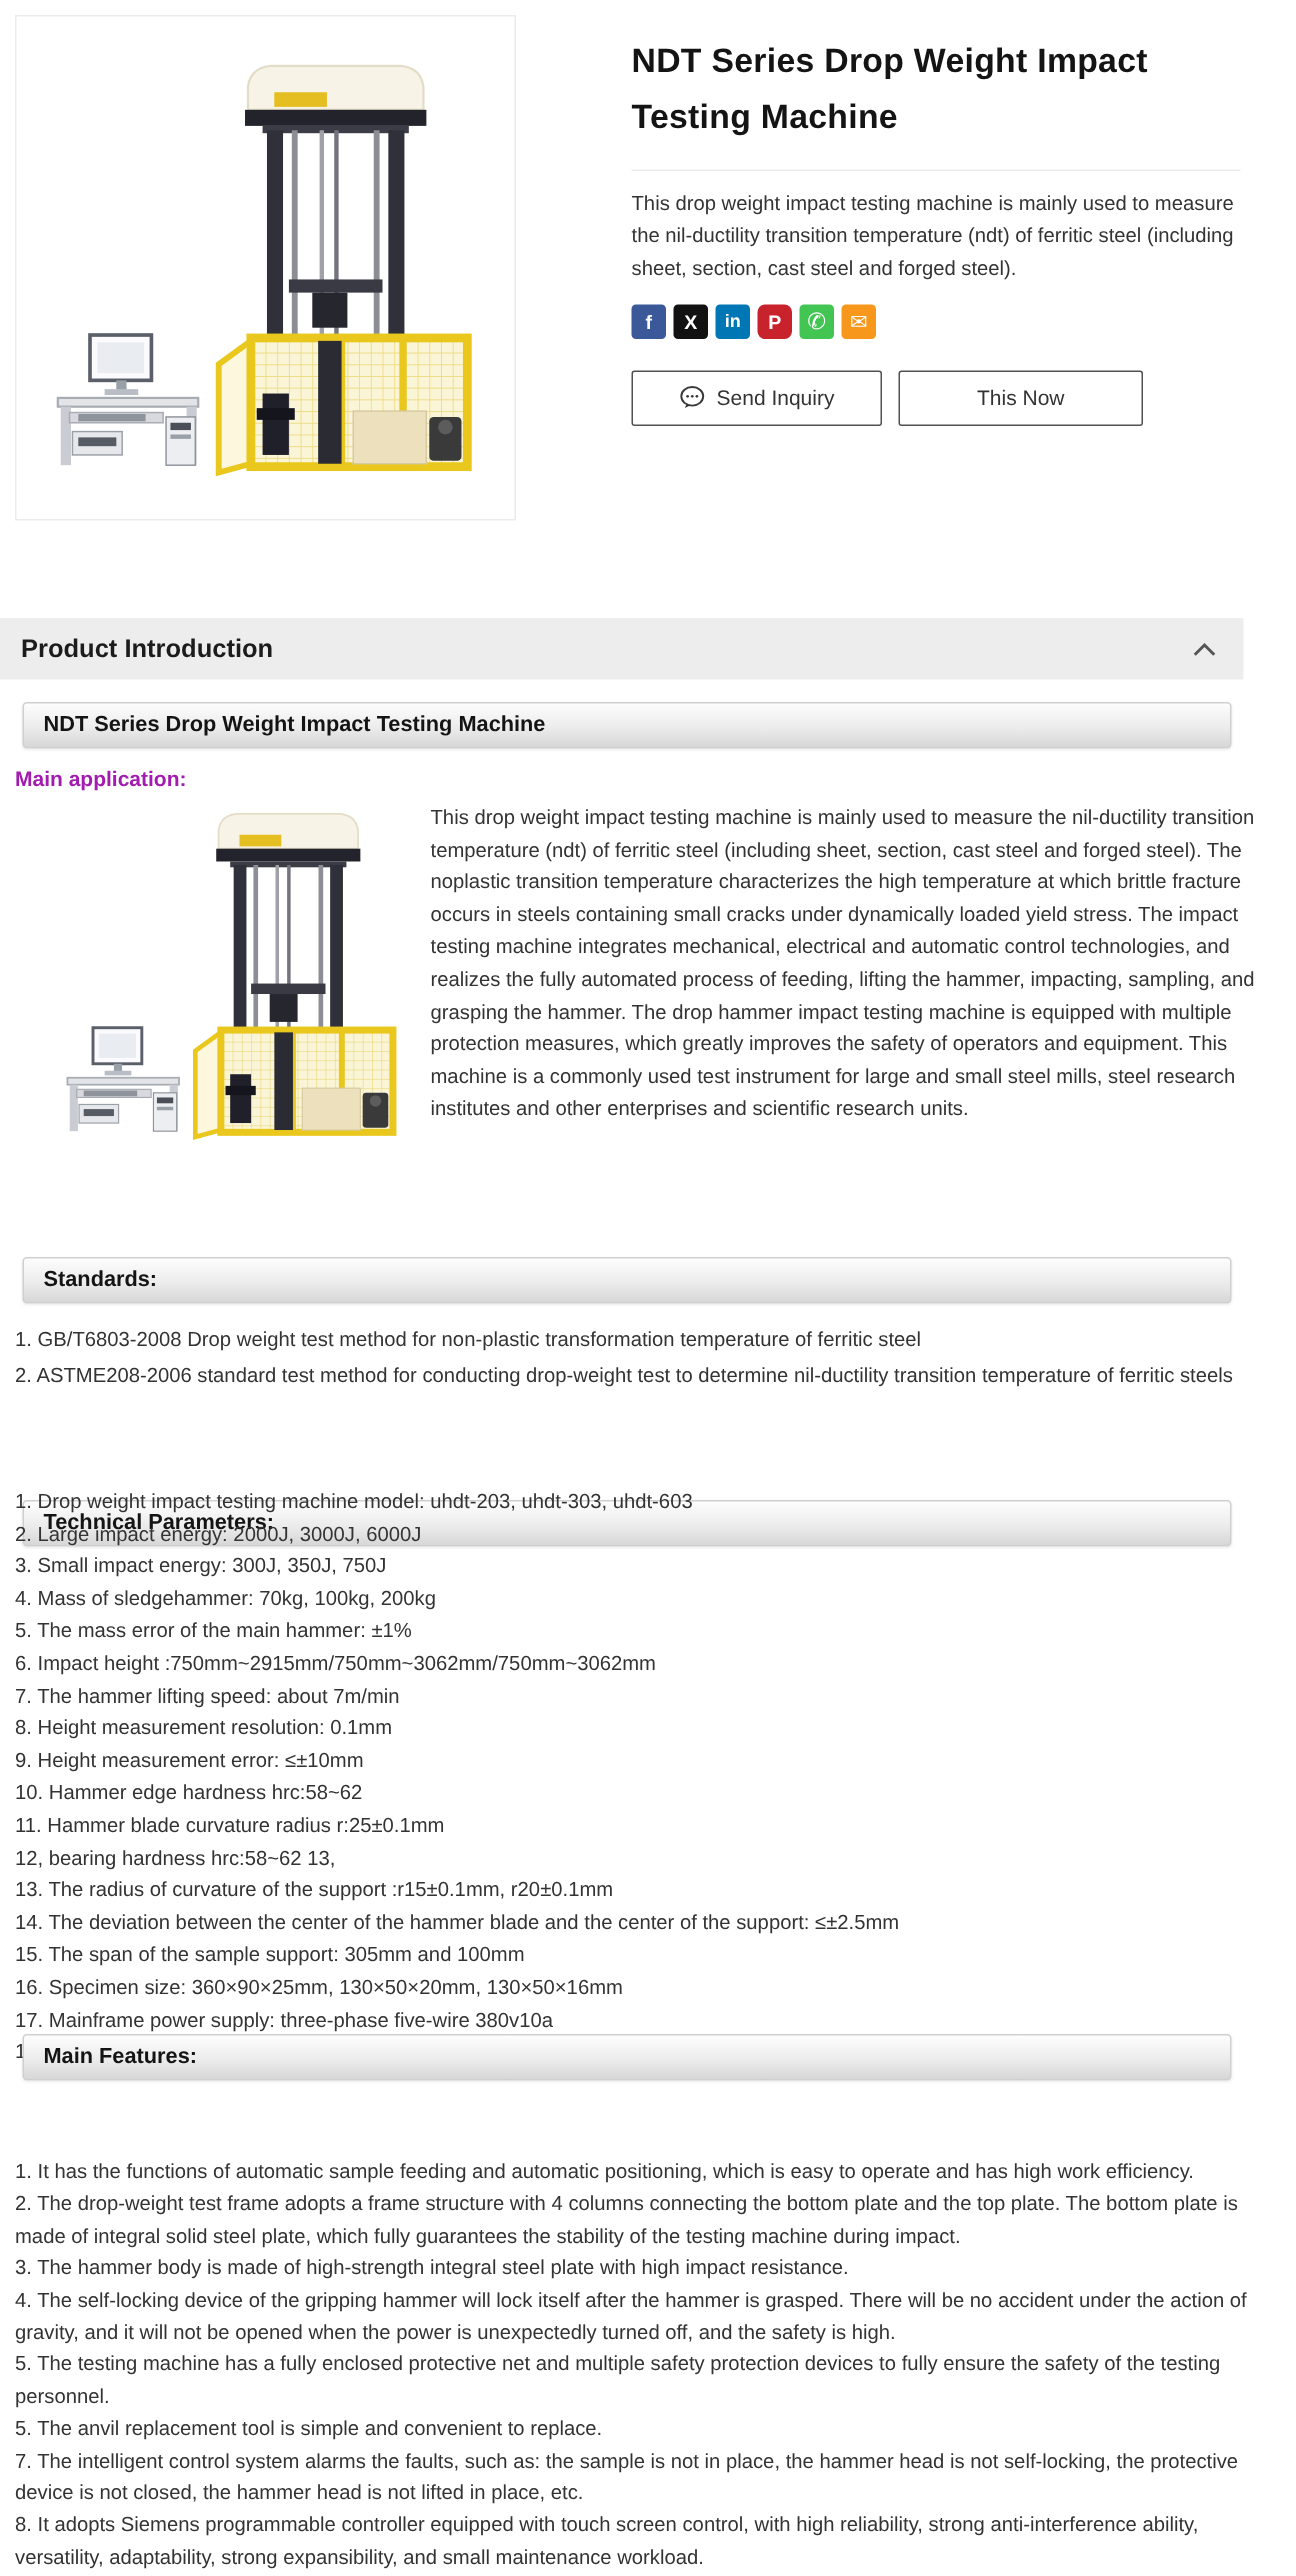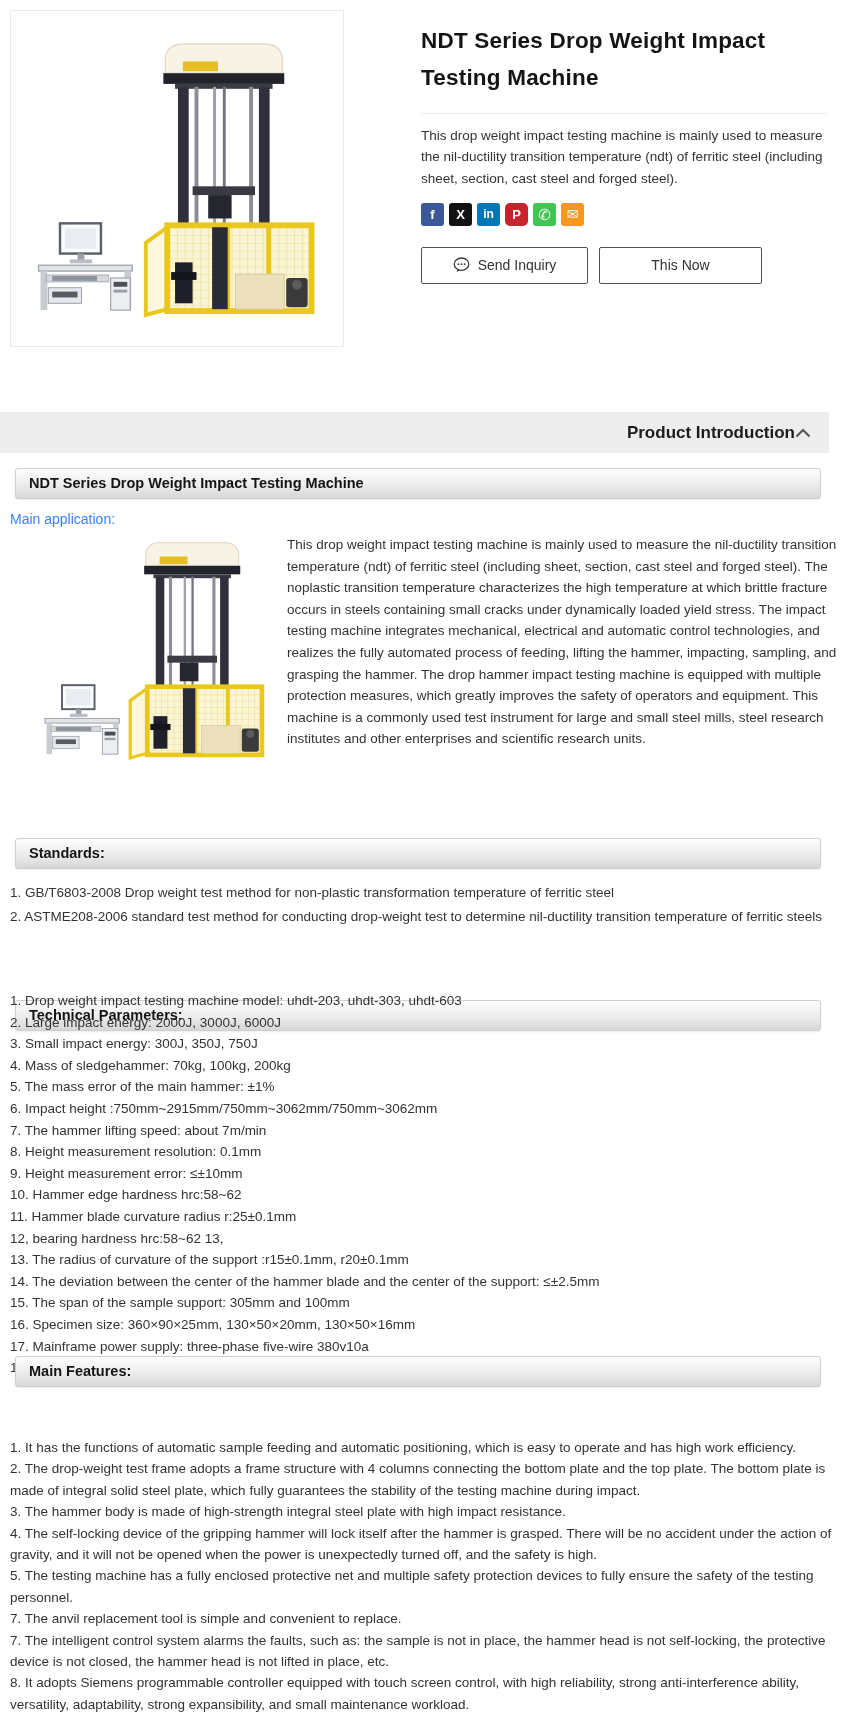--- a/index.html
+++ b/index.html
@@ -23,34 +23,34 @@
 
   .btn-row { display:flex; gap:11px; margin-top:21px; }
   .btn { height:37px; border:1px solid #515151; border-radius:2px; background:#fff; display:flex;
          align-items:center; justify-content:center; gap:8px; font-size:14px; color:#333;
          cursor:pointer; font-family:inherit; }
   .btn.inquiry { width:167px; }
   .btn.chat { width:163px; }
 
   
   .section-bar { position:absolute; left:0; top:412px; width:829px; height:41px; background:#ededed;
-                 display:flex; align-items:center; justify-content:flex-end; padding:0 18px 0 14px; }
+                 display:flex; align-items:center; justify-content:space-between; padding:0 18px 0 14px; }
   .section-bar .t { font-size:17px; font-weight:700; color:#1c1c1c; }
 
   
   .gbar { position:absolute; left:15px; width:806px; height:31px;
           background:linear-gradient(180deg,#fdfdfd 0%,#ececec 55%,#d7d7d7 100%);
           border:1px solid #cfcfcf; border-radius:3px; box-shadow:0 1px 2px rgba(0,0,0,.08);
           font-size:14.5px; font-weight:700; color:#141414; line-height:28px; padding-left:13px; }
   .gbar.banner { top:468px; }
   .gbar.standards { top:838px; }
   .gbar.tech { top:1000px; }
   .gbar.features { top:1356px; }
 
-  .app-label { position:absolute; left:10px; top:511px; font-size:14px; font-weight:400; color:#3b82f6; }
+  .app-label { position:absolute; left:10px; top:511px; font-size:14px; font-weight:700; color:#a21caf; }
   .app-img { position:absolute; left:30px; top:533px; width:250px; height:236px;
              display:flex; align-items:flex-start; justify-content:center; }
   .app-text { position:absolute; left:287px; top:534px; width:551px; font-size:13.5px; line-height:21.6px; color:#333; }
 
   .list { position:absolute; left:10px; font-size:13.5px; color:#333; }
   .list .li { white-space:normal; }
   .std-list { top:881px; width:850px; }
   .std-list .li { line-height:23.5px; }
   .tech-list { top:990px; width:850px; }
   .tech-list .li { line-height:21.6px; }
@@ -212,18 +212,18 @@
     </div>
 
   <div class="gbar features">Main Features:</div>
   <div class="list feat-list">
 
   <div class="li">1. It has the functions of automatic sample feeding and automatic positioning, which is easy to operate and has high work efficiency.</div>
       <div class="li">2. The drop-weight test frame adopts a frame structure with 4 columns connecting the bottom plate and the top plate. The bottom plate is made of integral solid steel plate, which fully guarantees the stability of the testing machine during impact.</div>
       <div class="li">3. The hammer body is made of high-strength integral steel plate with high impact resistance.</div>
       <div class="li">4. The self-locking device of the gripping hammer will lock itself after the hammer is grasped. There will be no accident under the action of gravity, and it will not be opened when the power is unexpectedly turned off, and the safety is high.</div>
       <div class="li">5. The testing machine has a fully enclosed protective net and multiple safety protection devices to fully ensure the safety of the testing personnel.</div>
-      <div class="li">7. The anvil replacement tool is simple and convenient to replace.</div>
+      <div class="li">5. The anvil replacement tool is simple and convenient to replace.</div>
       <div class="li">7. The intelligent control system alarms the faults, such as: the sample is not in place, the hammer head is not self-locking, the protective device is not closed, the hammer head is not lifted in place, etc.</div>
       <div class="li">8. It adopts Siemens programmable controller equipped with touch screen control, with high reliability, strong anti-interference ability, versatility, adaptability, strong expansibility, and small maintenance workload.</div>
     </div>
 
 </div>
 
 </body></html>

